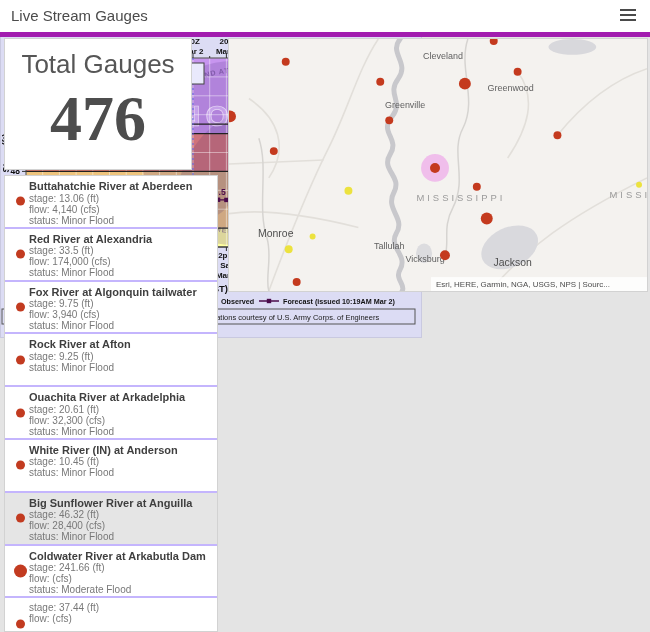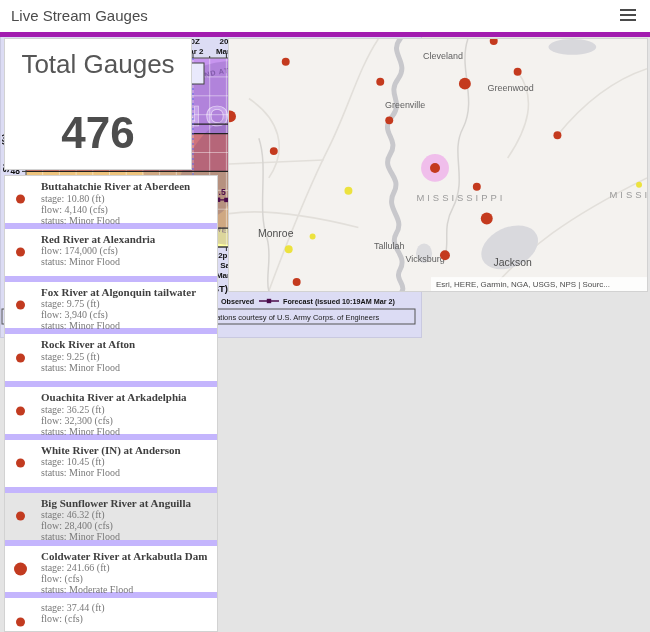--- a/index.html
+++ b/index.html
@@ -7,23 +7,23 @@
   .app{position:relative;width:650px;height:632px;}
   
   .header{position:absolute;left:0;top:0;width:650px;height:32px;background:#fff;border-bottom:5px solid #a21caf;}
   .header .title{position:absolute;left:11px;top:7px;font-size:15px;color:#4b4b4b;}
   .menu-btn{position:absolute;right:12px;top:9px;width:18px;height:14px;cursor:pointer;}
   .menu-btn i{display:block;width:16px;height:2px;background:#4a4a4a;margin:0 0 3px 0;}
   
   .panel{position:absolute;background:#fff;border:1px solid #d2d2d2;box-sizing:border-box;}
   .total-panel{left:4px;top:38px;width:188px;height:132px;text-align:center;}
   .total-title{font-size:26px;color:#565656;margin-top:10px;}
-  .total-count{font-size:44px;font-weight:bold;color:#4d4d4d;line-height:70px;margin-top:18px;}
+  .total-count{font-size:64px;font-weight:bold;color:#4d4d4d;line-height:70px;margin-top:4px;font-family:Liberation Serif, serif;}
   .list-panel{left:4px;top:175px;width:214px;height:457px;overflow:hidden;}
-  .gitem{position:relative;height:52.8px;box-sizing:border-box;padding:4px 6px 0 36px;border-bottom:6px solid #c4b5fd;cursor:pointer;background:#fff;font-family:Liberation Serif, serif;}
+  .gitem{position:relative;height:52.8px;box-sizing:border-box;padding:4px 6px 0 24px;border-bottom:2px solid #c4b5fd;cursor:pointer;background:#fff;}
   .gitem.selected{background:#e5e5e5;}
   .gdot{position:absolute;left:11px;top:50%;transform:translateY(-50%);border-radius:50%;background:#c23b20;}
   .gdot.minor{width:9px;height:9px;}
   .gdot.moderate{width:13px;height:13px;left:9px;}
   .gt{font-size:11px;font-weight:bold;color:#3f3f3f;line-height:12.5px;white-space:nowrap;}
   .gm{font-size:10px;color:#787878;line-height:11px;white-space:nowrap;}
   .map-panel{left:228px;top:38px;width:420px;height:254px;background:#f4f2ef;}
   .chart-panel{left:228px;top:296px;width:420px;height:336px;background:#dcdcf4;border:1px solid #c9c9e0;}
   svg{display:block;}
   .map-panel svg,.chart-panel svg{width:100%;height:100%;}
@@ -43,47 +43,48 @@
 
   <div class="panel total-panel">
     <div class="total-title">Total Gauges</div>
     <div class="total-count">476</div>
   </div>
 
   <div class="panel list-panel" id="gaugeList">
       <div class="gitem">
         <span class="gdot minor"></span>
         <div class="gt">Buttahatchie River at Aberdeen</div>
-        <div class="gm">stage: 10.80 (ft)</div>
+        <div class="gm">stage: 13.06 (ft)</div>
         <div class="gm">flow: 4,140 (cfs)</div>
         <div class="gm">status: Minor Flood</div>
       </div>
       <div class="gitem">
         <span class="gdot minor"></span>
         <div class="gt">Red River at Alexandria</div>
+        <div class="gm">stage: 33.5 (ft)</div>
         <div class="gm">flow: 174,000 (cfs)</div>
         <div class="gm">status: Minor Flood</div>
       </div>
       <div class="gitem">
         <span class="gdot minor"></span>
         <div class="gt">Fox River at Algonquin tailwater</div>
         <div class="gm">stage: 9.75 (ft)</div>
         <div class="gm">flow: 3,940 (cfs)</div>
         <div class="gm">status: Minor Flood</div>
       </div>
       <div class="gitem">
         <span class="gdot minor"></span>
         <div class="gt">Rock River at Afton</div>
         <div class="gm">stage: 9.25 (ft)</div>
         <div class="gm">status: Minor Flood</div>
       </div>
       <div class="gitem">
         <span class="gdot minor"></span>
         <div class="gt">Ouachita River at Arkadelphia</div>
-        <div class="gm">stage: 36.25 (ft)</div>
+        <div class="gm">stage: 20.61 (ft)</div>
         <div class="gm">flow: 32,300 (cfs)</div>
         <div class="gm">status: Minor Flood</div>
       </div>
       <div class="gitem">
         <span class="gdot minor"></span>
         <div class="gt">White River (IN) at Anderson</div>
         <div class="gm">stage: 10.45 (ft)</div>
         <div class="gm">status: Minor Flood</div>
       </div>
       <div class="gitem selected">

